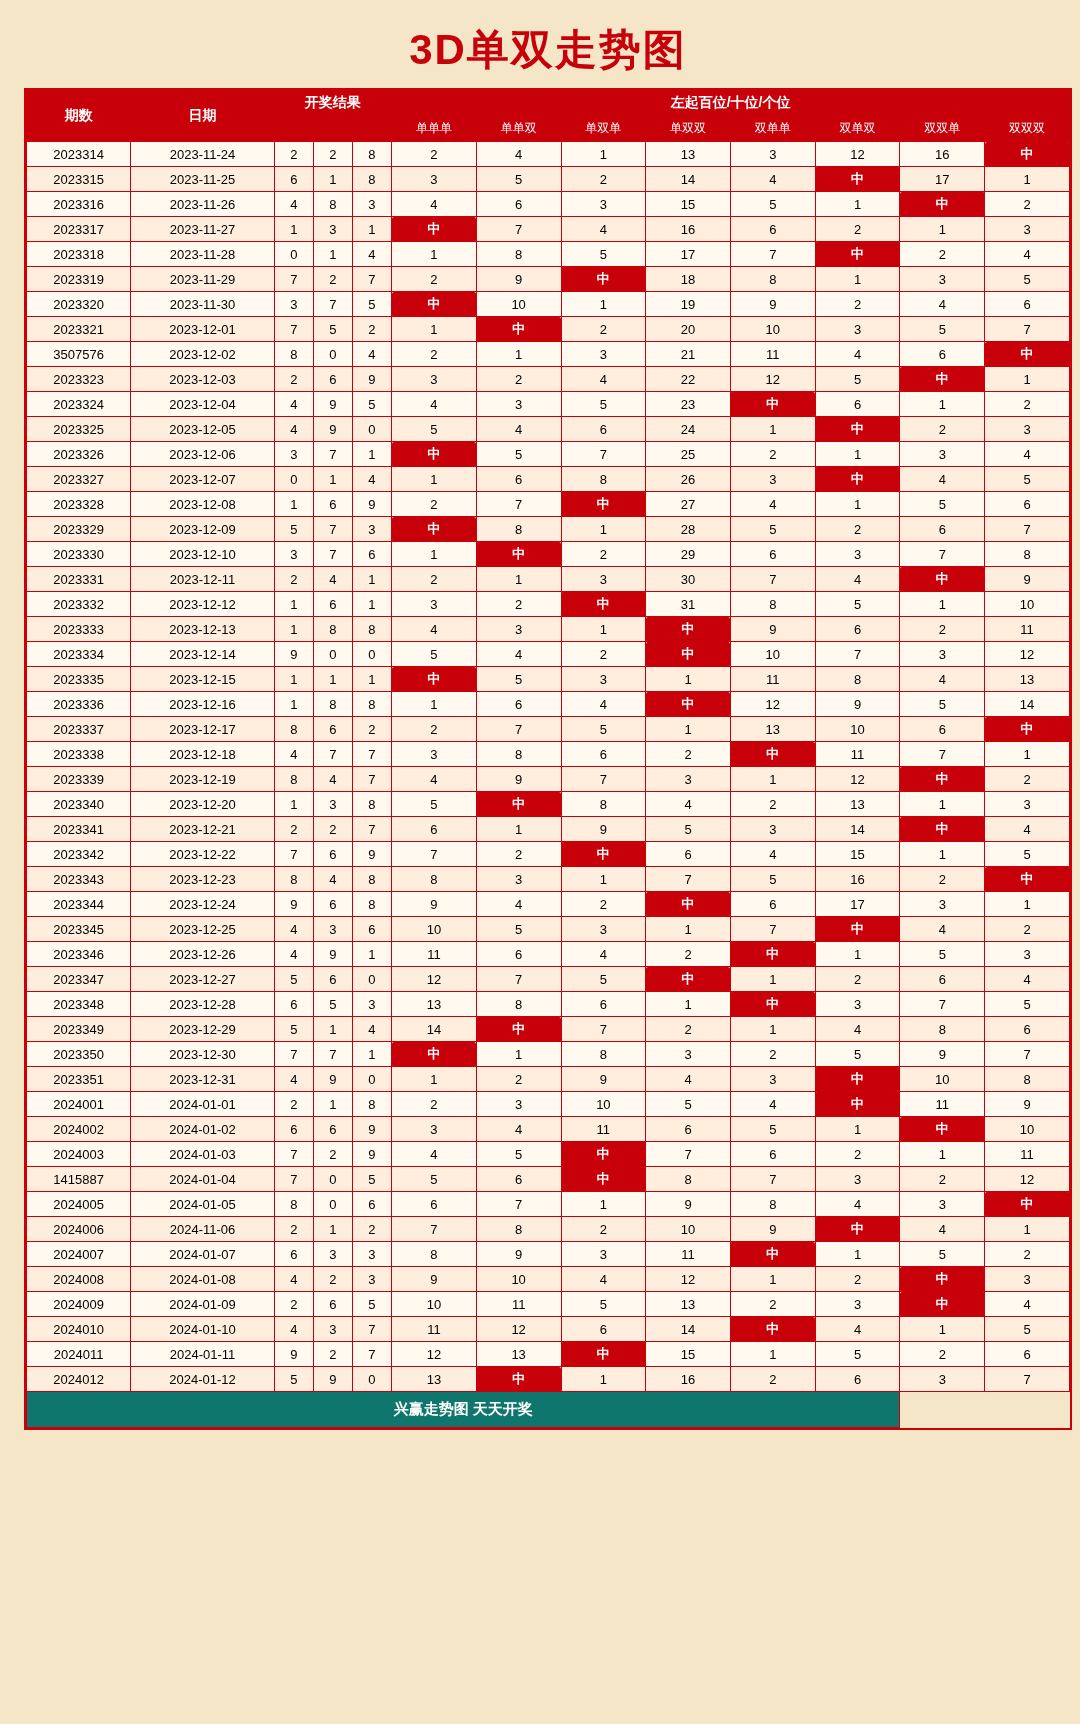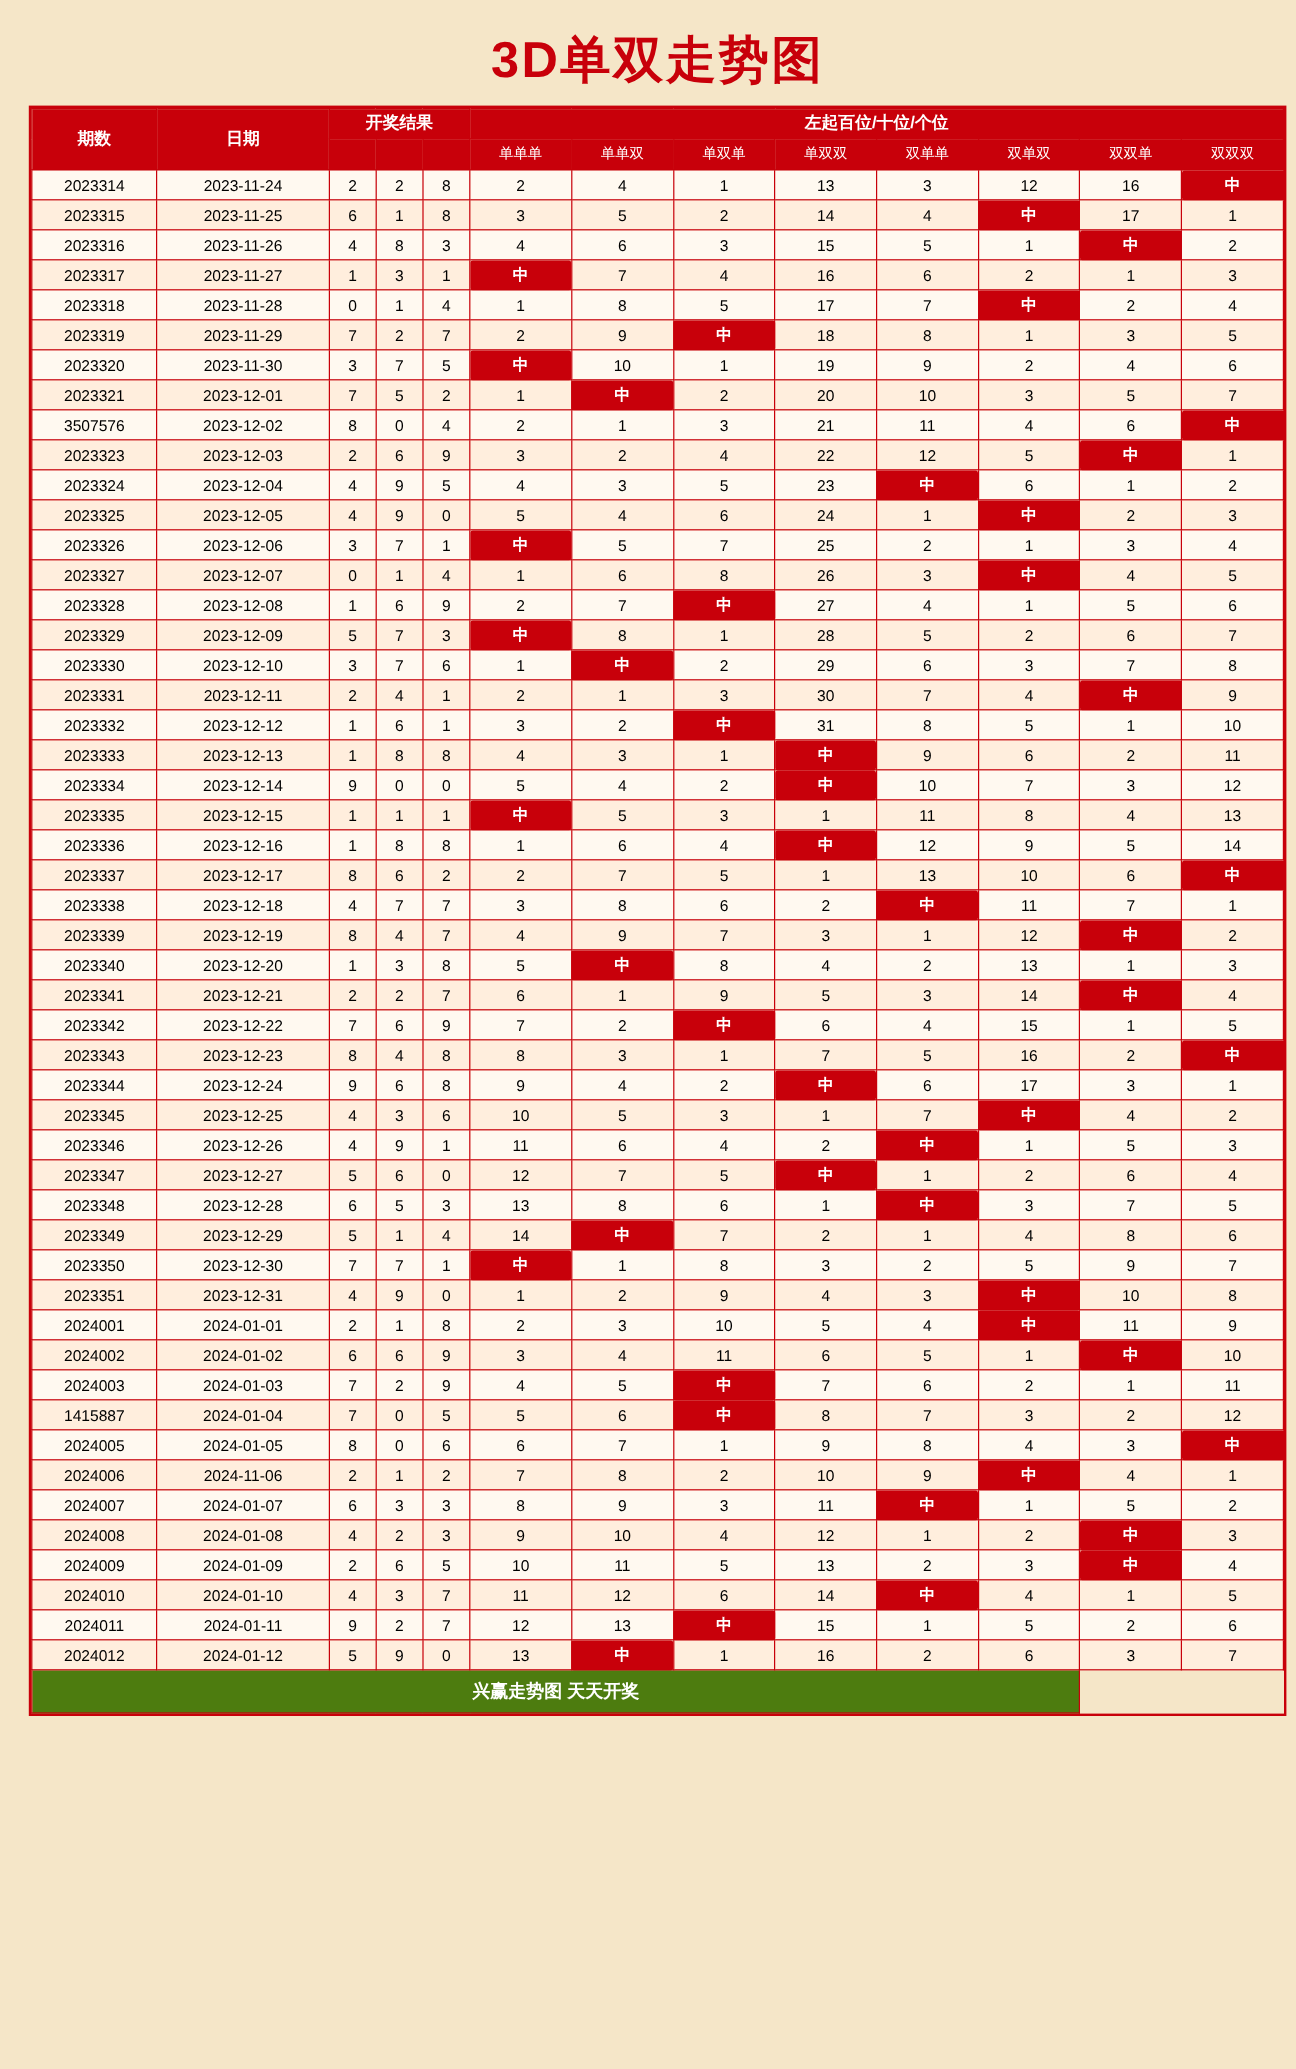--- a/index.html
+++ b/index.html
@@ -58,21 +58,21 @@
     .col-trend { width: 65px; }
     tbody tr:nth-child(odd) { background: #fff9f0; }
     tbody tr:nth-child(even) { background: #ffeedd; }
     .red-cell {
       background: #c8000a !important;
       color: #fff !important;
       font-weight: bold;
       border-radius: 2px;
     }
     .footer-row td {
-      background: #4d7c0f;
+      background: #0f766e;
       color: #fff;
       font-size: 15px;
       font-weight: bold;
       text-align: center;
       padding: 8px 0;
     }
   </style>
 </head>
 <body>
 

